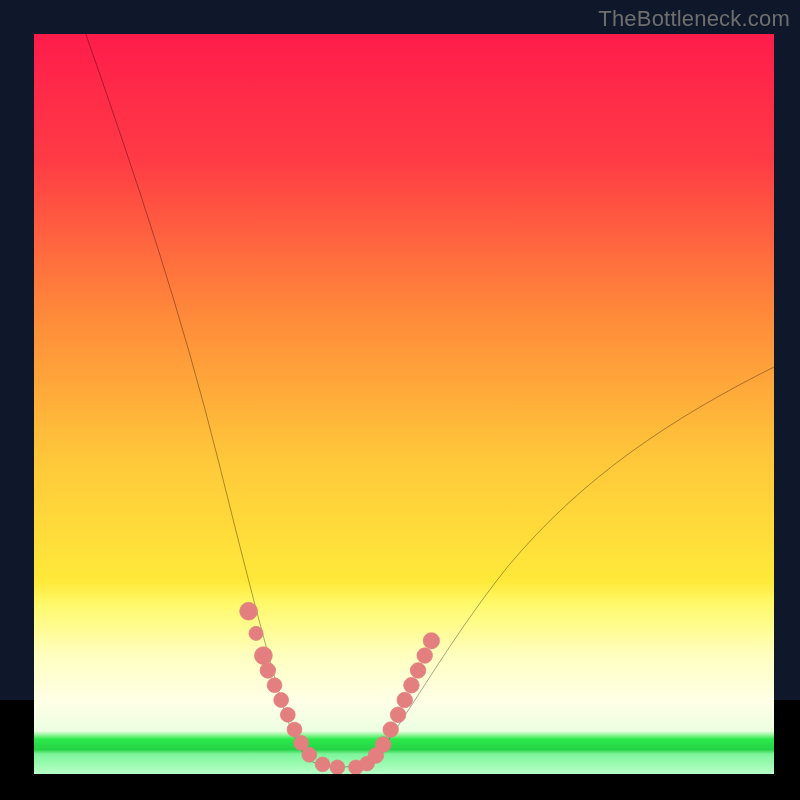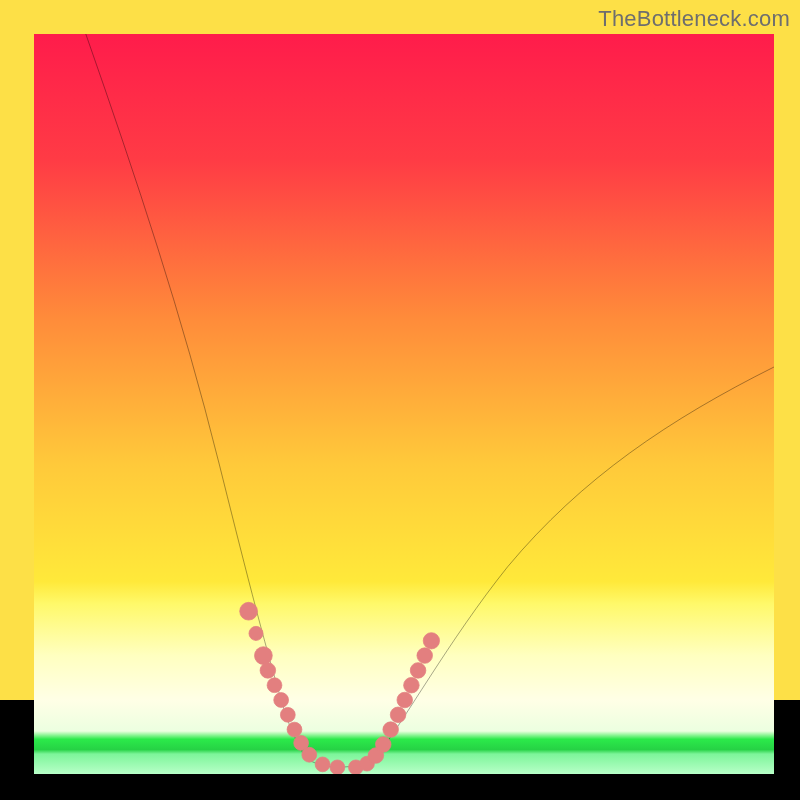--- a/index.html
+++ b/index.html
@@ -10,21 +10,21 @@
     background: #000;
     overflow: hidden;
     font-family: Arial, Helvetica, sans-serif;
   }
   .frame {
     position: absolute;
     top: 0;
     left: 0;
     width: 800px;
     height: 700px;
-    background: #fde047;
+    background: #0f172a;
   }
   .plot-area {
     position: absolute;
     top: 34px;
     left: 34px;
     width: 740px;
     height: 740px;
     overflow: hidden;
   }
   .bg {

